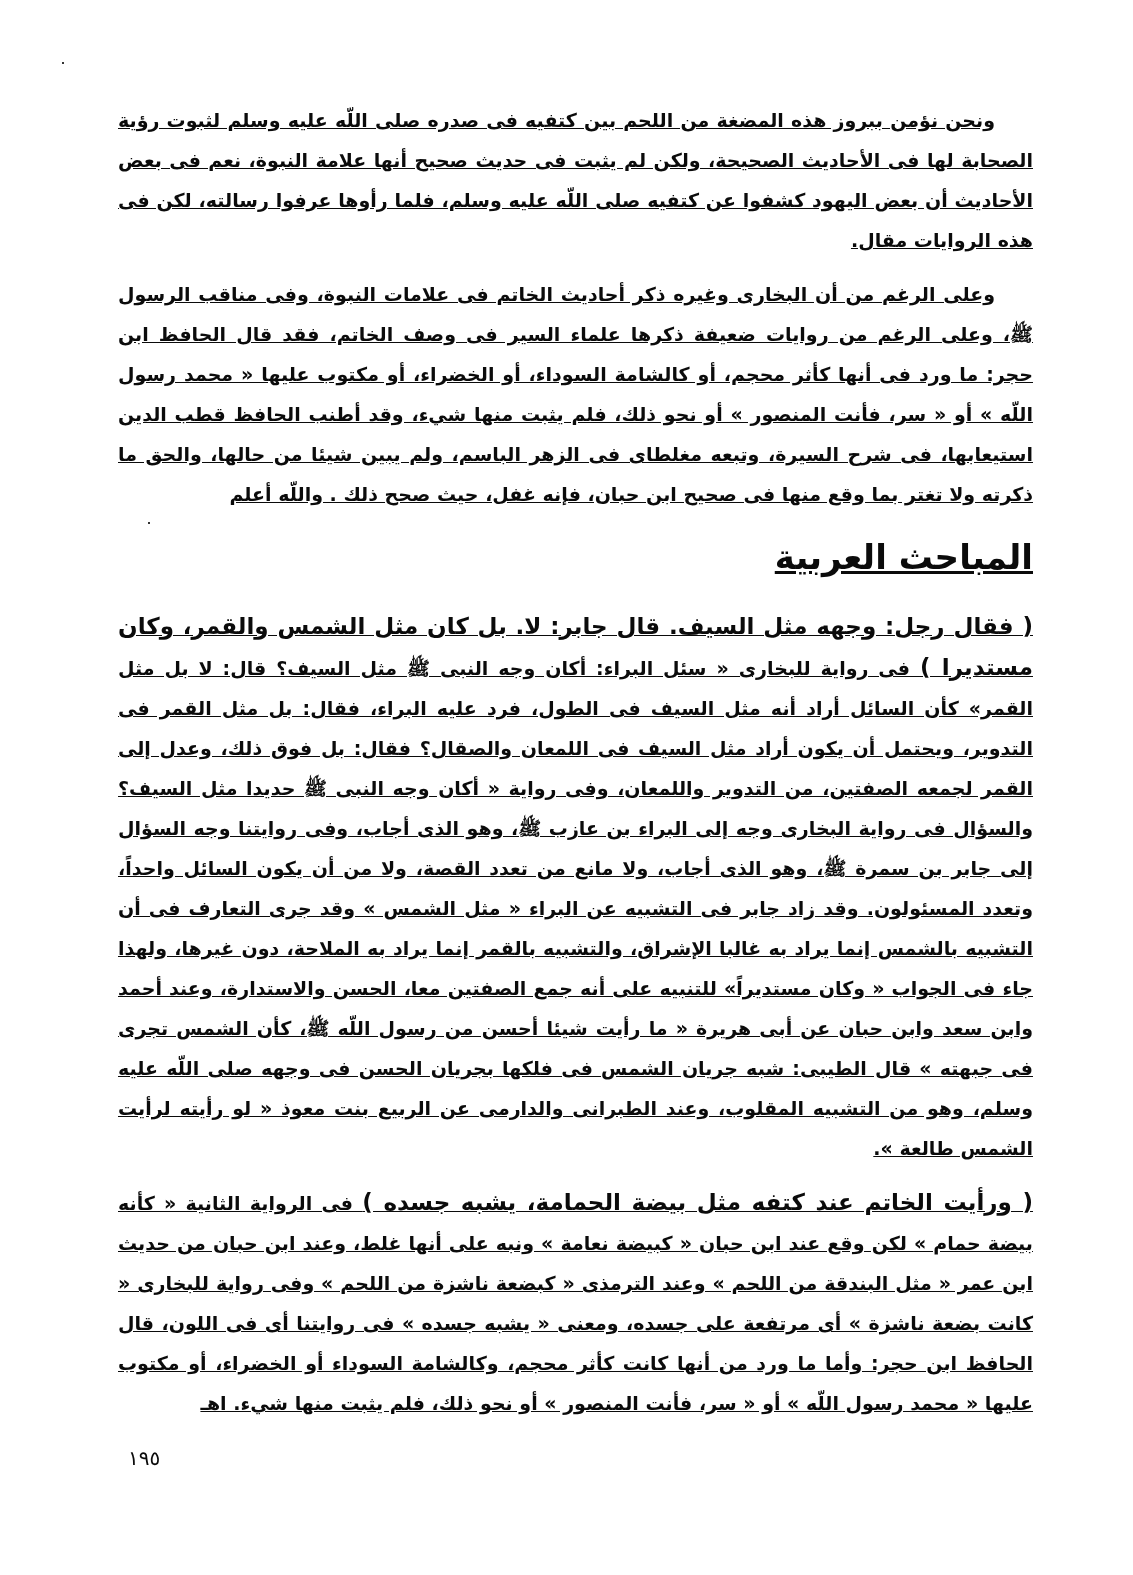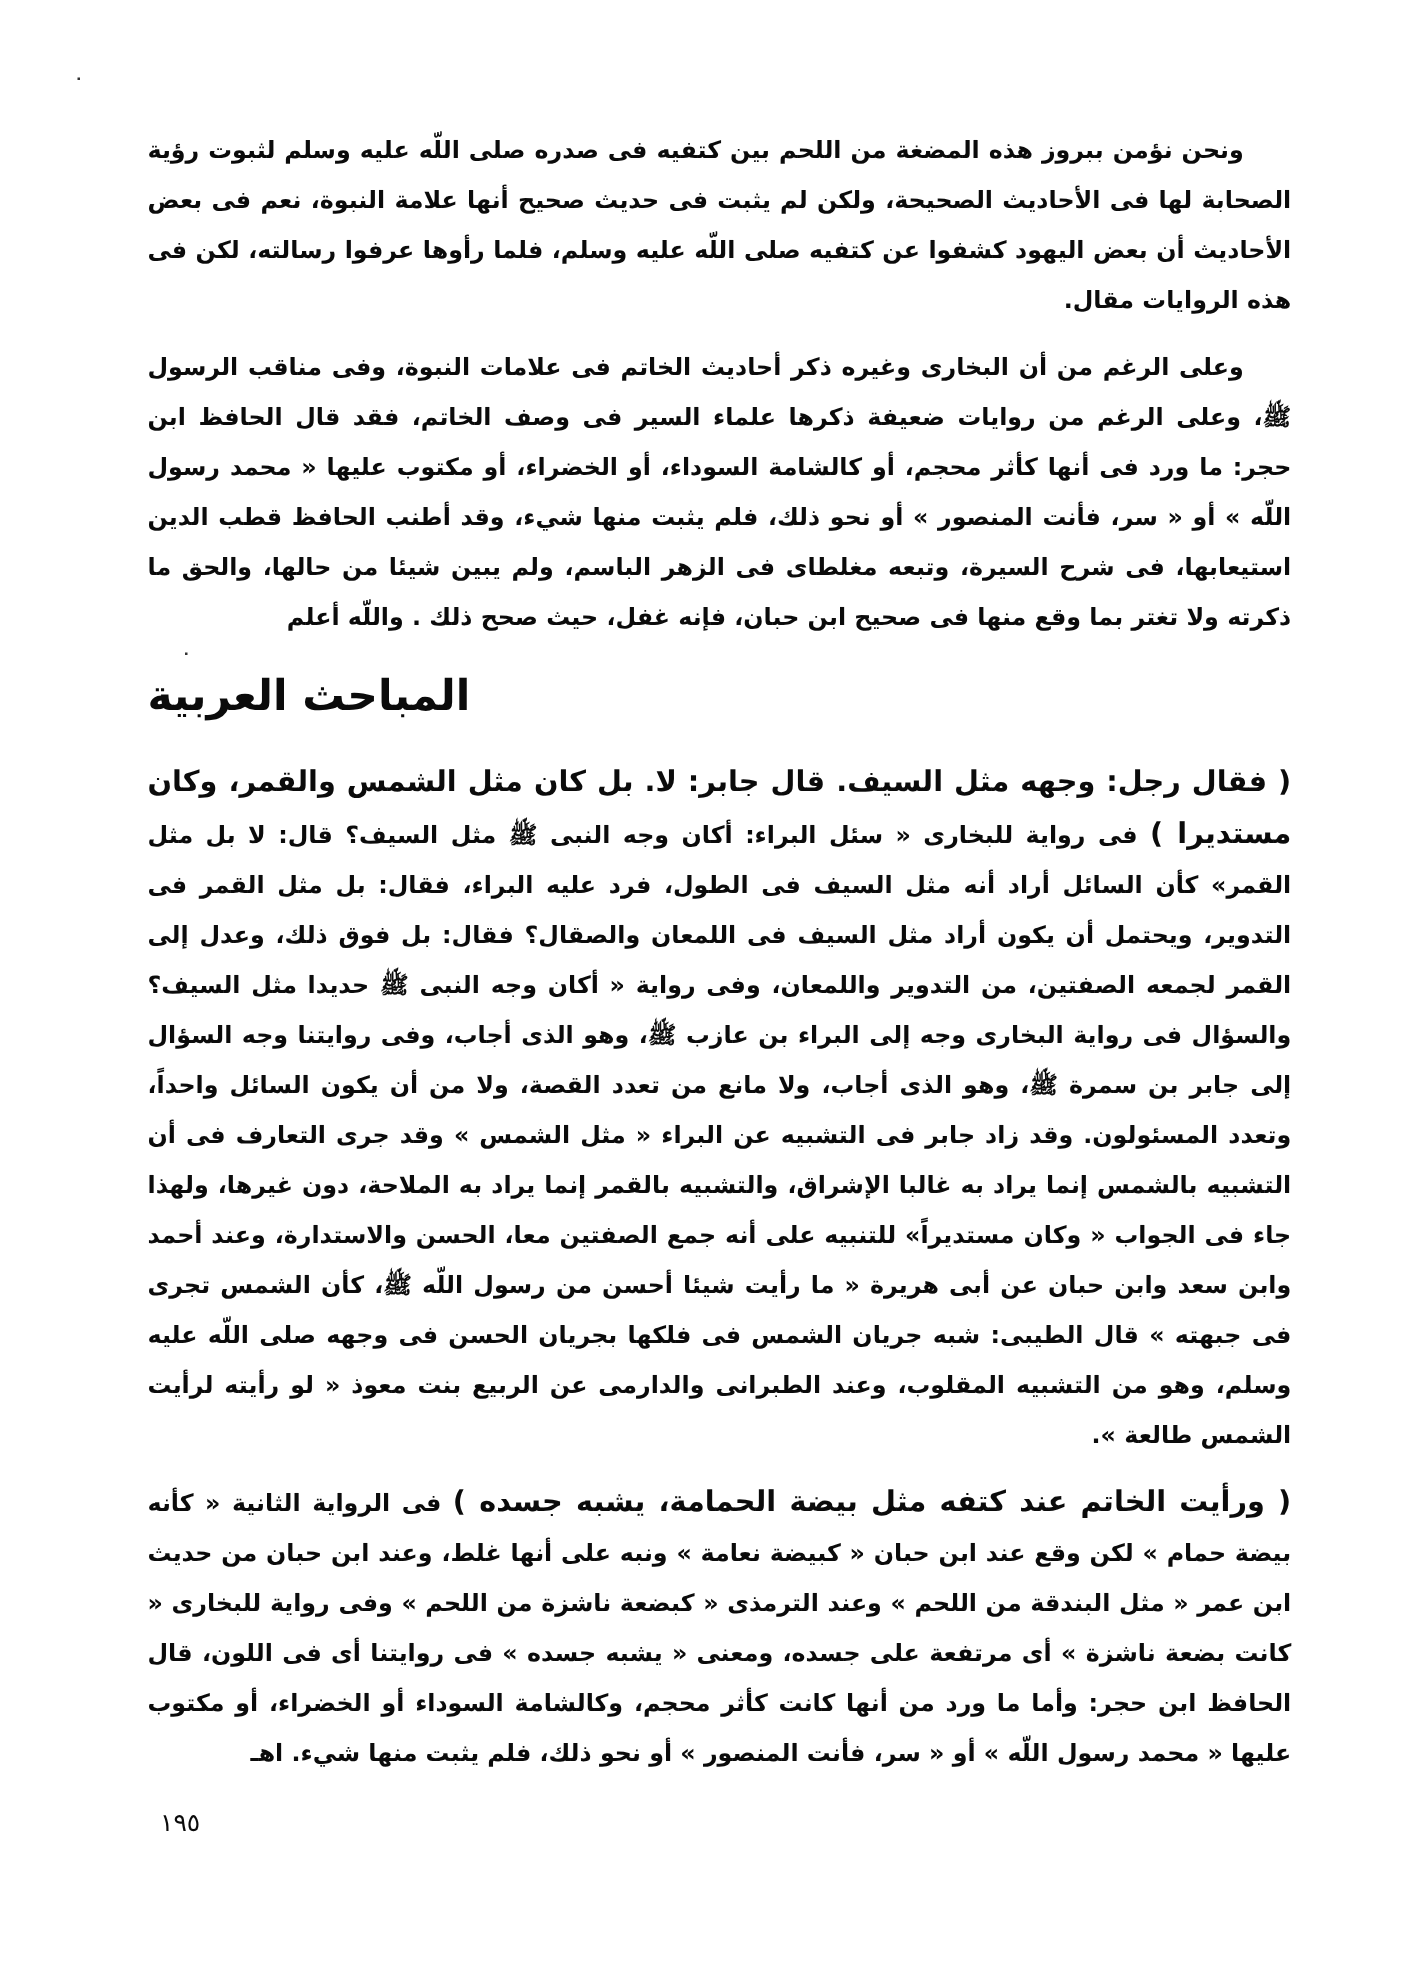--- a/index.html
+++ b/index.html
@@ -11,31 +11,32 @@
       color: #0b0b0b;
       font-family: "DejaVu Sans", "Liberation Sans", sans-serif;
     }
     .page {
       position: absolute;
       left: 118px;
       top: 100px;
       width: 915px;
       direction: rtl;
       text-align: justify;
+      text-decoration: underline;
     }
     .para {
       font-size: 19px;
       line-height: 40px;
       margin: 0 0 14px 0;
       text-indent: 38px;
       font-weight: 600;
     }
     .para.noindent { text-indent: 0; }
     .heading {
-      text-align: left;
+      text-align: right;
       font-size: 34px;
       font-weight: 700;
       margin: 18px 0 24px 0;
       line-height: 50px;
     }
     .bold-lead {
       font-weight: 800;
       font-size: 23px;
     }
     .page-number {

